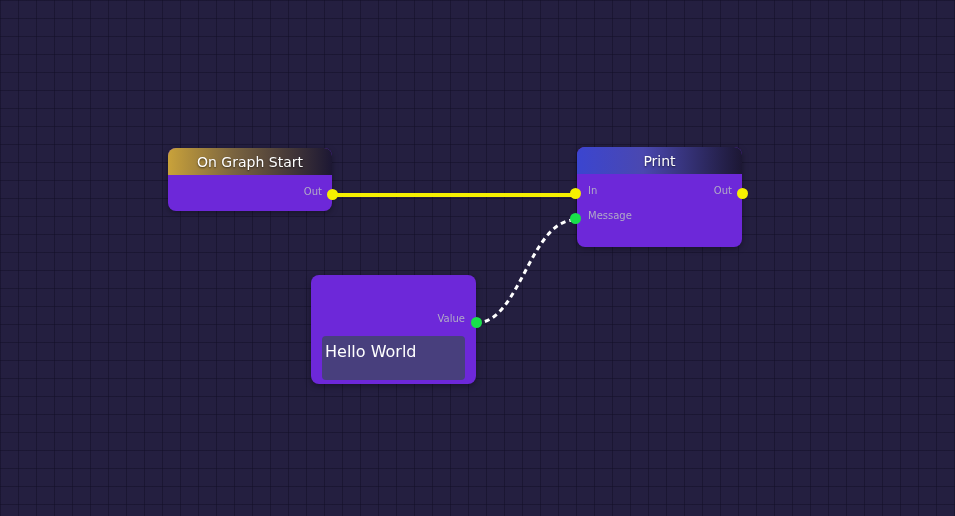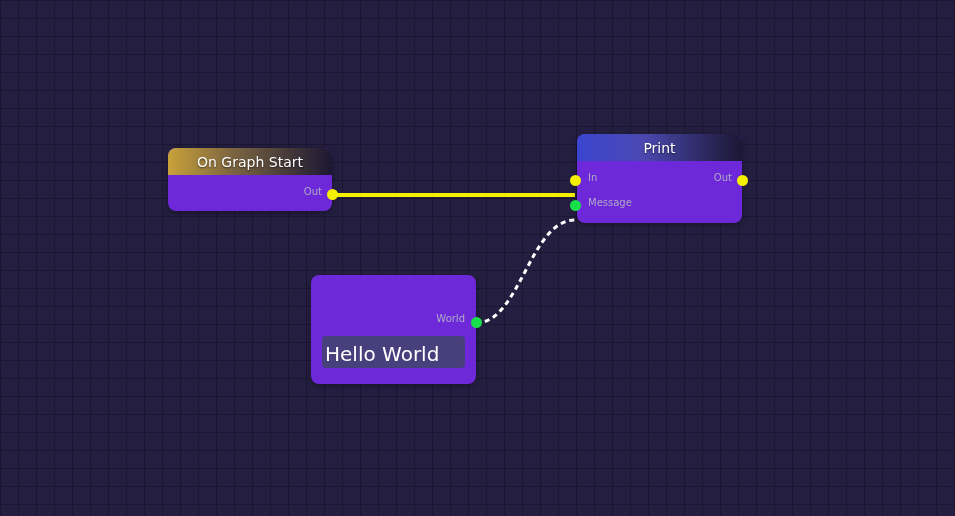--- a/index.html
+++ b/index.html
@@ -13,53 +13,53 @@
   .canvas{position:absolute;left:0;top:0;width:955px;height:516px;}
   svg.wires{position:absolute;left:0;top:0;width:955px;height:516px;pointer-events:none;}
   .node{position:absolute;background:#6d28d9;border-radius:8px;
     box-shadow:0 2px 6px rgba(0,0,0,0.35);}
   .node .hdr{height:27px;border-radius:8px 8px 0 0;color:#fff;font-size:14px;
     text-align:center;line-height:28px;text-shadow:0 1px 2px rgba(0,0,0,0.6);}
   .port{position:absolute;font-size:10px;color:#b0aac6;}
   .dot{position:absolute;width:11px;height:11px;border-radius:50%;}
   .dot.exec{background:#f5f000;}
   .dot.data{background:#18e04a;}
-  .str-input{position:absolute;left:11px;top:61px;width:143px;height:32px;
-    background:#483f7d;border-radius:4px;color:#fff;font-size:20px;
+  .str-input{position:absolute;left:11px;top:61px;width:143px;height:44px;
+    background:#483f7d;border-radius:4px;color:#fff;font-size:16px;
     padding:6px 3px;box-sizing:border-box;}
 </style>
 </head>
 <body>
 
 <div class="canvas">
 
   <svg class="wires">
     <path d="M333 195 L575 195" stroke="#f5f000" stroke-width="4" fill="none"></path>
     <path d="M476 323 C520 323, 530 220, 575 220" stroke="#ffffff" stroke-width="3" stroke-dasharray="5 4" fill="none"></path>
   </svg>
 
   <div class="node" style="left:168px;top:148px;width:164px;height:63px;">
     <div class="hdr" style="background:linear-gradient(90deg,#c9a23a 0%,#7a6440 40%,#1c1733 100%);">
       <span>On Graph Start</span>
     </div>
     <span class="port" style="right:10px;top:38px;">Out</span>
     <span class="dot exec" style="left:159px;top:41px;"></span>
   </div>
 
-  <div class="node" style="left:577px;top:134px;width:165px;height:89px;">
+  <div class="node" style="left:577px;top:147px;width:165px;height:100px;">
     <div class="hdr" style="background:linear-gradient(90deg,#3b45d0 0%,#4a48b0 40%,#1c1733 100%);">
       <span>Print</span>
     </div>
     <span class="dot exec" style="left:-7px;top:41px;"></span>
     <span class="port" style="left:11px;top:38px;">In</span>
     <span class="port" style="right:10px;top:38px;">Out</span>
     <span class="dot exec" style="left:160px;top:41px;"></span>
     <span class="dot data" style="left:-7px;top:66px;"></span>
     <span class="port" style="left:11px;top:63px;">Message</span>
   </div>
 
   <div class="node" style="left:311px;top:275px;width:165px;height:109px;">
-    <span class="port" style="right:11px;top:38px;">World</span>
+    <span class="port" style="right:11px;top:38px;">Value</span>
     <span class="dot data" style="left:160px;top:42px;"></span>
     <div class="str-input">Hello World</div>
   </div>
 
 </div>
 
 </body></html>

